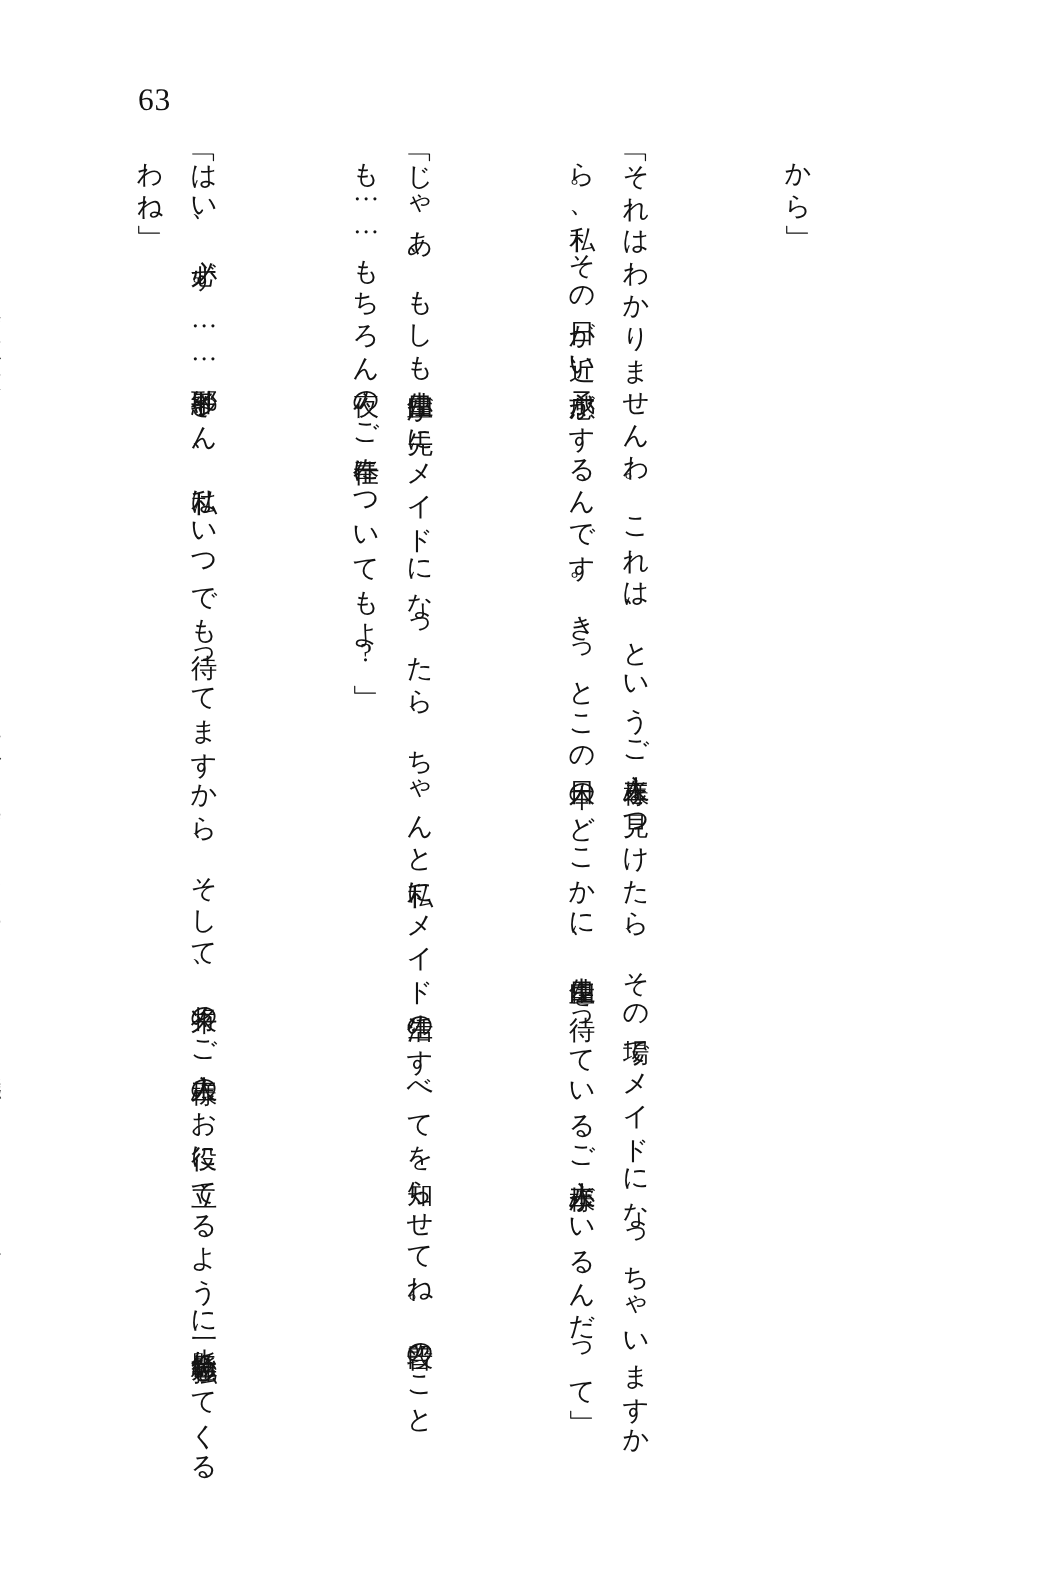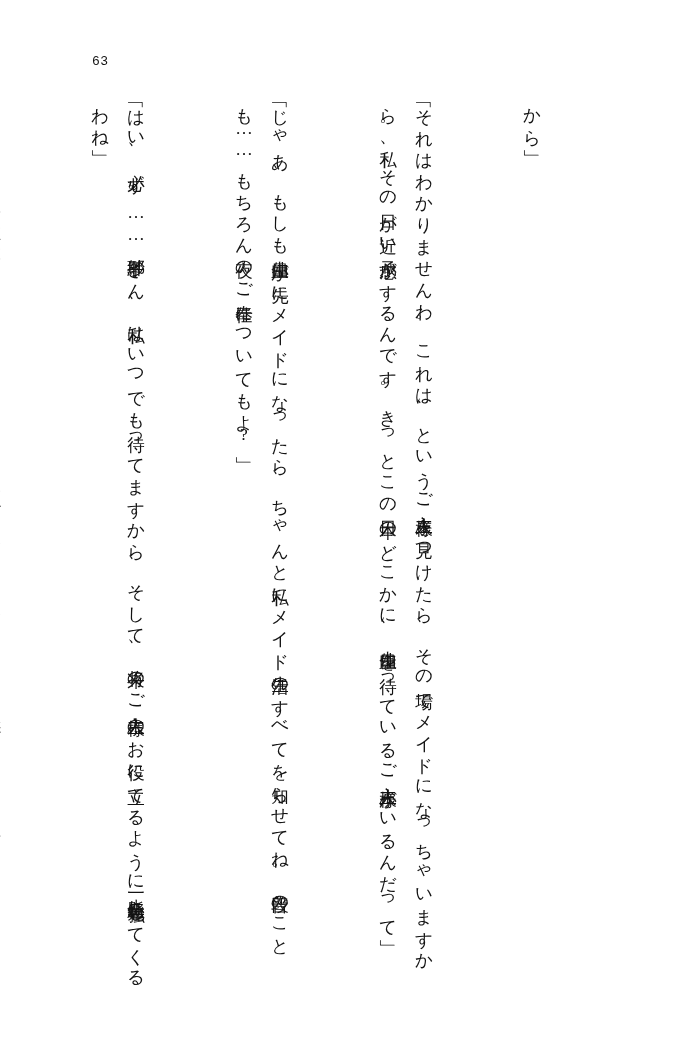--- a/index.html
+++ b/index.html
@@ -20,24 +20,24 @@
     left: 0;
     top: 0;
     width: 700px;
     height: 1050px;
     background: #ffffff;
   }
   .page-number {
     position: absolute;
     left: 92px;
     top: 54px;
-    font-size: 13px;
+    font-size: 21px;
     letter-spacing: 0.5px;
     color: #111111;
-    font-family: Liberation Mono, monospace;
+    font-family: Liberation Serif, serif;
   }
   .text-body {
     position: absolute;
     right: 78px;
     top: 96px;
     height: 900px;
     width: 560px;
     writing-mode: vertical-rl;
     text-orientation: upright;
     font-size: 17.5px;

